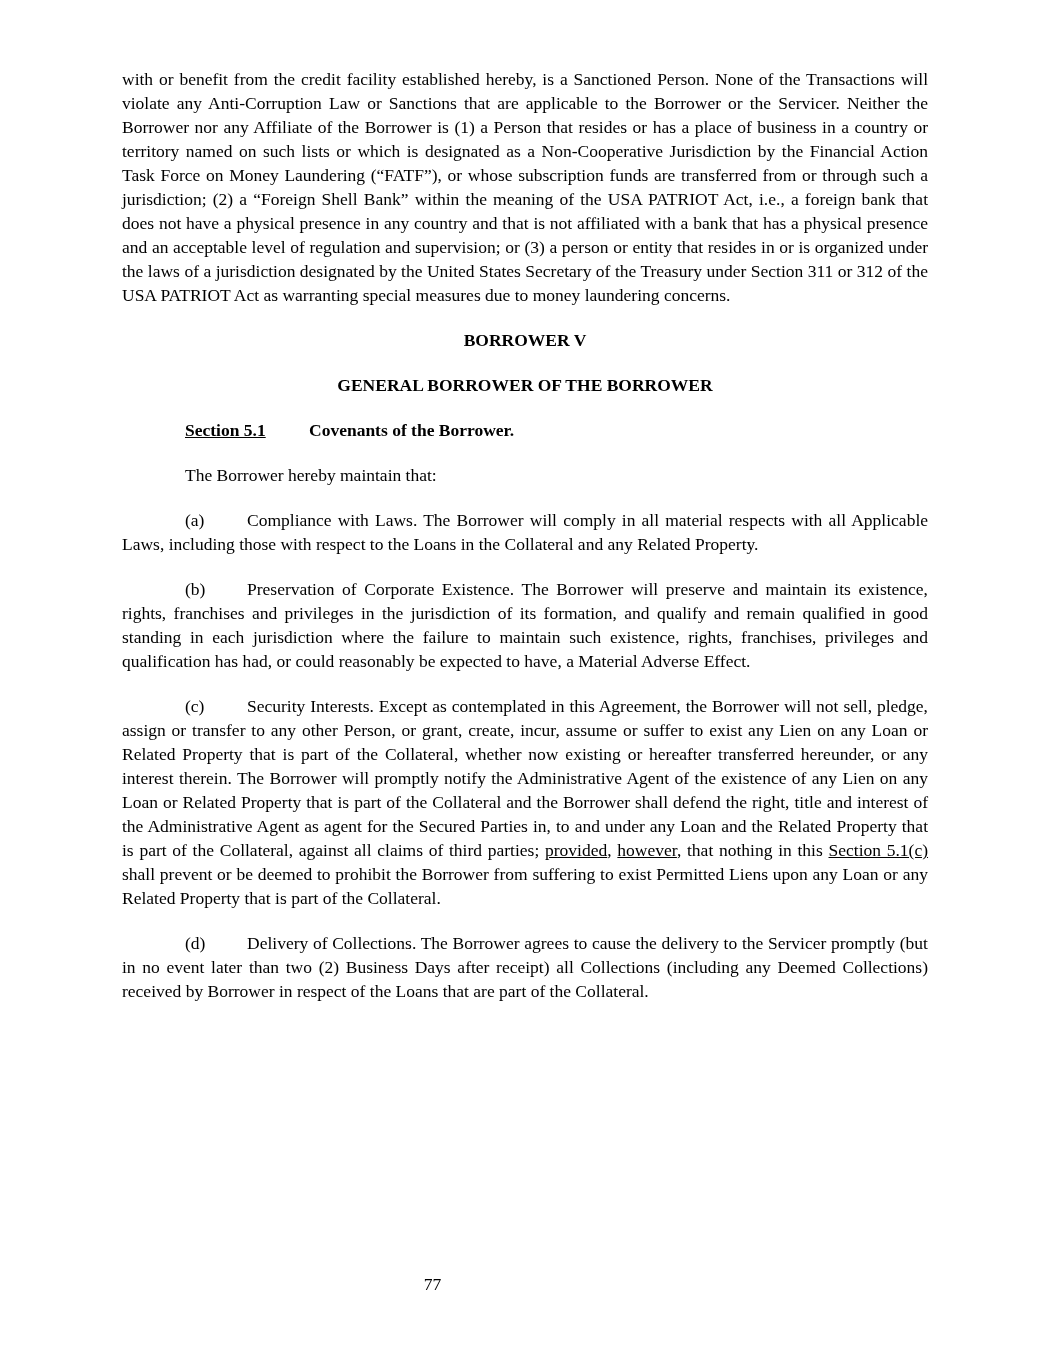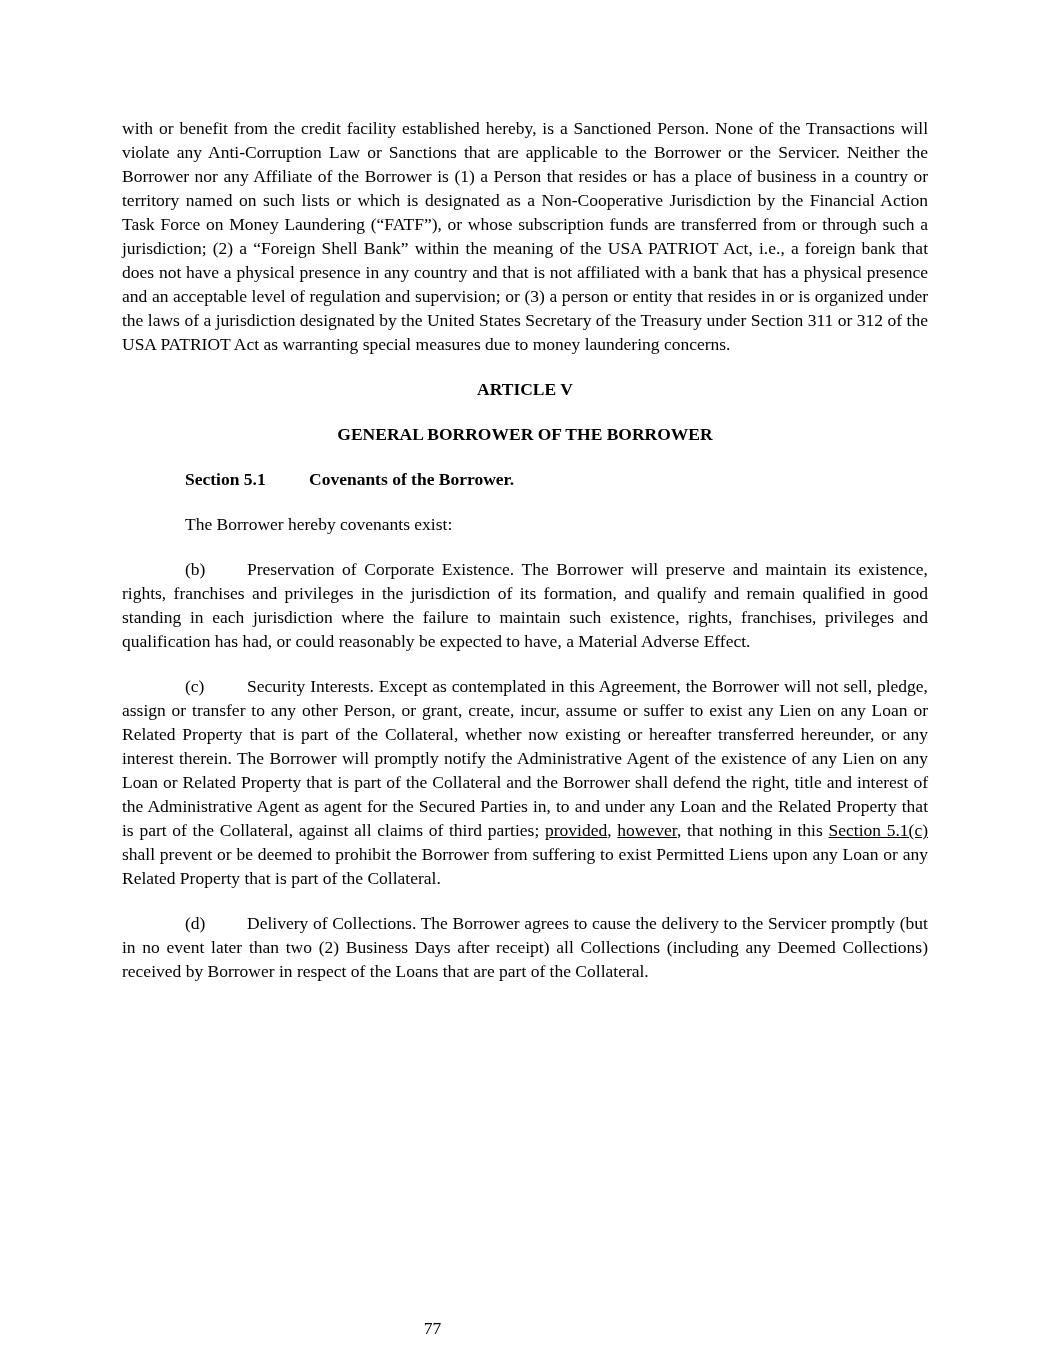--- a/index.html
+++ b/index.html
@@ -10,21 +10,21 @@
   .page {
     position: relative;
     width: 1055px;
     height: 1365px;
     background: #ffffff;
     color: #000000;
     font-family: "Liberation Serif", "DejaVu Serif", serif;
     font-size: 17.5px;
     line-height: 24px;
     box-sizing: border-box;
-    padding: 116px 127px 0 122px;
+    padding: 67px 127px 0 122px;
     overflow: hidden;
   }
   .para {
     margin: 0 0 21px 0;
   }
   .just {
     text-align: justify;
   }
   .indent {
     text-indent: 63px;
@@ -34,50 +34,51 @@
     font-weight: bold;
     margin: 0 0 21px 0;
   }
   .bold { font-weight: bold; }
   .u { }
   .section-label {
     display: inline-block;
     width: 124px;
     text-indent: 0;
     font-weight: bold;
+    text-decoration: underline;
   }
   .clause-label {
     display: inline-block;
     width: 62px;
     text-indent: 0;
   }
   .page-number {
     position: absolute;
     top: 1272px;
     left: 0;
     width: 865px;
     text-align: center;
-    margin-top: 44px;
   }
 </style>
 </head>
 <body>
 
 <div class="page">
 
   <p class="para just">with or benefit from the credit facility established hereby, is a Sanctioned Person.  None of the Transactions will violate any Anti-Corruption Law or Sanctions that are applicable to the Borrower or the Servicer. Neither the Borrower nor any Affiliate of the Borrower is (1) a Person that resides or has a place of business in a country or territory named on such lists or which is designated as a Non-Cooperative Jurisdiction by the Financial Action Task Force on Money Laundering (“FATF”), or whose subscription funds are transferred from or through such a jurisdiction; (2) a “Foreign Shell Bank” within the meaning of the USA PATRIOT Act, i.e., a foreign bank that does not have a physical presence in any country and that is not affiliated with a bank that has a physical presence and an acceptable level of regulation and supervision; or (3) a person or entity that resides in or is organized under the laws of a jurisdiction designated by the United States Secretary of the Treasury under Section 311 or 312 of the USA PATRIOT Act as warranting special measures due to money laundering concerns.</p>
 
-  <p class="center-heading">ARTICLE V</p>
+  <p class="center-heading">BORROWER V</p>
 
   <p class="center-heading">GENERAL BORROWER OF THE BORROWER</p>
 
   <p class="para indent"><span class="section-label">Section 5.1</span><span class="bold u">Covenants of the Borrower</span><span class="bold">.</span></p>
 
-  <p class="para indent">The Borrower hereby covenants exist:</p>
+  <p class="para indent">The Borrower hereby maintain that:</p>
 
+  <p class="para just indent"><span class="clause-label">(a)</span><span class="u">Compliance with Laws</span><span><span>.  The Borrower will comply in all material respects with all Applicable Laws, including those with respect to the Loans in the Collateral and any Related Property.</span></span></p>
 
   <p class="para just indent"><span class="clause-label">(b)</span><span class="u">Preservation of Corporate Existence</span><span><span>.  The Borrower will preserve and maintain its existence, rights, franchises and privileges in the jurisdiction of its formation, and qualify and remain qualified in good standing in each jurisdiction where the failure to maintain such existence, rights, franchises, privileges and qualification has had, or could reasonably be expected to have, a Material Adverse Effect.</span></span></p>
 
   <p class="para just indent"><span class="clause-label">(c)</span><span class="u">Security Interests</span><span><span>.  Except as contemplated in this Agreement, the Borrower will not sell, pledge, assign or transfer to any other Person, or grant, create, incur, assume or suffer to exist any Lien on any Loan or Related Property that is part of the Collateral, whether now existing or hereafter transferred hereunder, or any interest therein.  The Borrower will promptly notify the Administrative Agent of the existence of any Lien on any Loan or Related Property that is part of the Collateral and the Borrower shall defend the right, title and interest of the Administrative Agent as agent for the Secured Parties in, to and under any Loan and the Related Property that is part of the Collateral, against all claims of third parties; </span><span style="text-decoration: underline;">provided</span><span>, </span><span style="text-decoration: underline;">however</span><span>, that nothing in this </span><span style="text-decoration: underline;">Section 5.1(c)</span><span> shall prevent or be deemed to prohibit the Borrower from suffering to exist Permitted Liens upon any Loan or any Related Property that is part of the Collateral.</span></span></p>
 
   <p class="para just indent"><span class="clause-label">(d)</span><span class="u">Delivery of Collections</span><span><span>.  The Borrower agrees to cause the delivery to the Servicer promptly (but in no event later than two (2) Business Days after receipt) all Collections (including any Deemed Collections) received by Borrower in respect of the Loans that are part of the Collateral.</span></span></p>
 
   <div class="page-number">77</div>
 
 </div>

